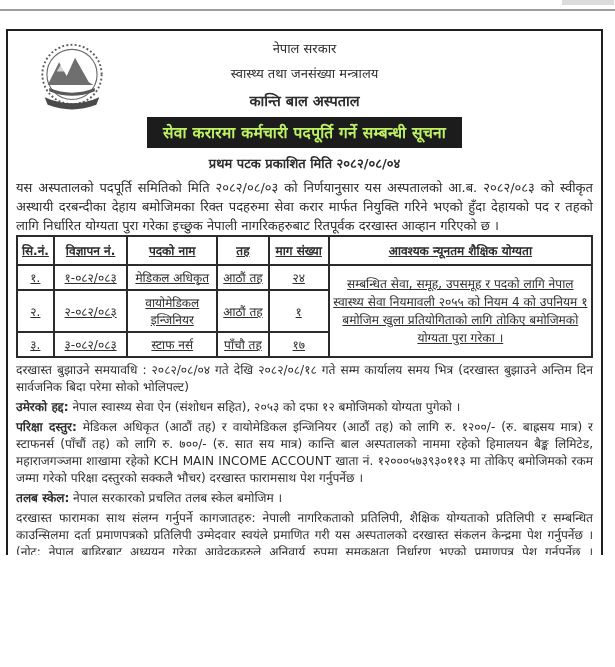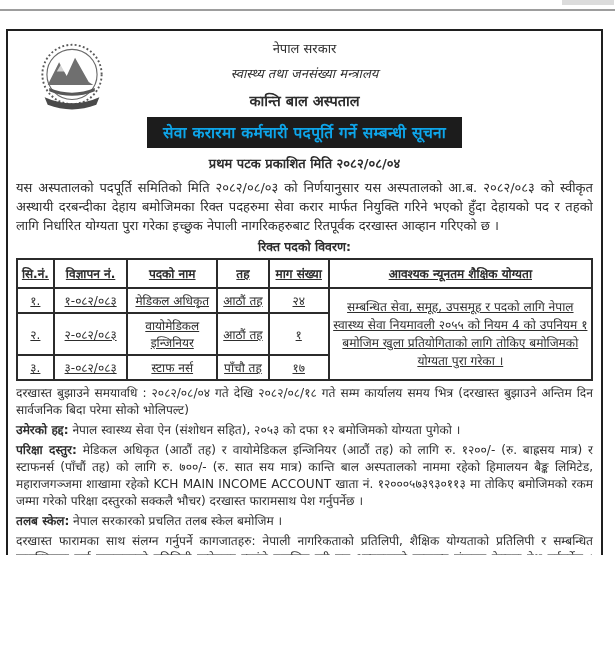--- a/index.html
+++ b/index.html
@@ -12,25 +12,25 @@
   .top-line{position:absolute;top:9px;left:0;width:615px;height:2px;background:#9d9d9d;}
   .top-corner{position:absolute;top:0;right:1px;width:52px;height:5px;background:#dcdcdc;}
   .doc{
     position:absolute;left:6px;top:29px;width:597px;height:628px;
     border:2px solid #1f1f1f;background:#ffffff;box-sizing:border-box;
     padding:6px 8px 0 8px;
   }
   .emblem{position:absolute;left:26px;top:8px;width:76px;height:80px;}
   .hdr{text-align:center;}
   .govt{font-size:13px;margin-top:2px;}
-  .ministry{font-size:13px;margin-top:7px;font-style:italic;}
+  .ministry{font-size:13px;margin-top:7px;}
   .hospital{font-size:14.5px;font-weight:bold;margin-top:8px;}
   .banner-wrap{text-align:center;margin-top:7px;}
   .banner{
-    display:inline-block;background:#1c1c1c;color:#0ea5e9;
+    display:inline-block;background:#1c1c1c;color:#bef264;
     font-weight:bold;font-size:15.5px;padding:4px 16px 5px 16px;letter-spacing:.3px;
   }
   .published{text-align:center;font-weight:bold;font-size:13px;margin-top:6px;}
   .intro{text-align:justify;font-size:13px;line-height:19px;margin:6px 0 0 0;}
   .table-title{text-align:center;font-weight:bold;font-size:12.4px;margin:3px 0 3px 0;}
   table.vtable{width:100%;border-collapse:collapse;font-size:12px;table-layout:fixed;text-decoration:underline;}
   table.vtable th,table.vtable td{
     border:2px solid #2b2b2b;text-align:center;vertical-align:middle;padding:3px 3px;
   }
   table.vtable th{font-weight:bold;padding:5px 2px;}
@@ -64,21 +64,20 @@
     <div class="hdr hospital">कान्ति बाल अस्पताल</div>
 
     <div class="banner-wrap">
       <div class="banner">सेवा करारमा कर्मचारी पदपूर्ति गर्ने सम्बन्धी सूचना</div>
     </div>
 
     <div class="published">प्रथम पटक प्रकाशित मिति २०८२/०८/०४</div>
 
     <p class="intro">यस अस्पतालको पदपूर्ति समितिको मिति २०८२/०८/०३ को निर्णयानुसार यस अस्पतालको आ.ब. २०८२/०८३ को स्वीकृत अस्थायी दरबन्दीका देहाय बमोजिमका रिक्त पदहरुमा सेवा करार मार्फत नियुक्ति गरिने भएको हुँदा देहायको पद र तहको लागि निर्धारित योग्यता पुरा गरेका इच्छुक नेपाली नागरिकहरुबाट रितपूर्वक दरखास्त आव्हान गरिएको छ ।</p>
 
-    <div class="table-title">रिक्त पदको विवरण:</div>
 
     <table class="vtable">
       <colgroup>
         <col style="width:6.4%">
           <col style="width:12.8%">
           <col style="width:15.6%">
         <col style="width:9%">
           <col style="width:10.4%">
           <col style="width:45.8%">
       </colgroup>

